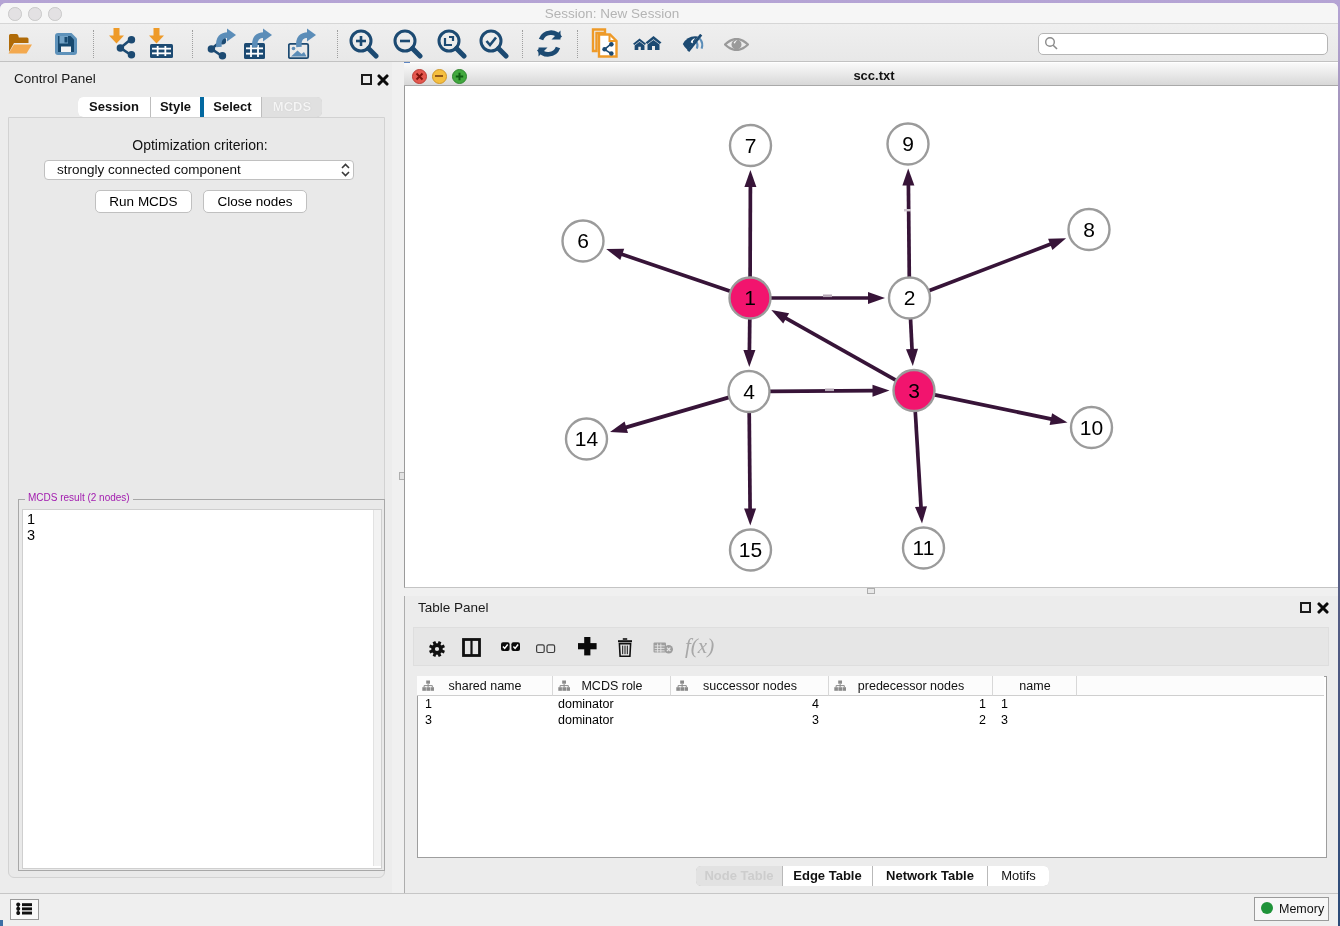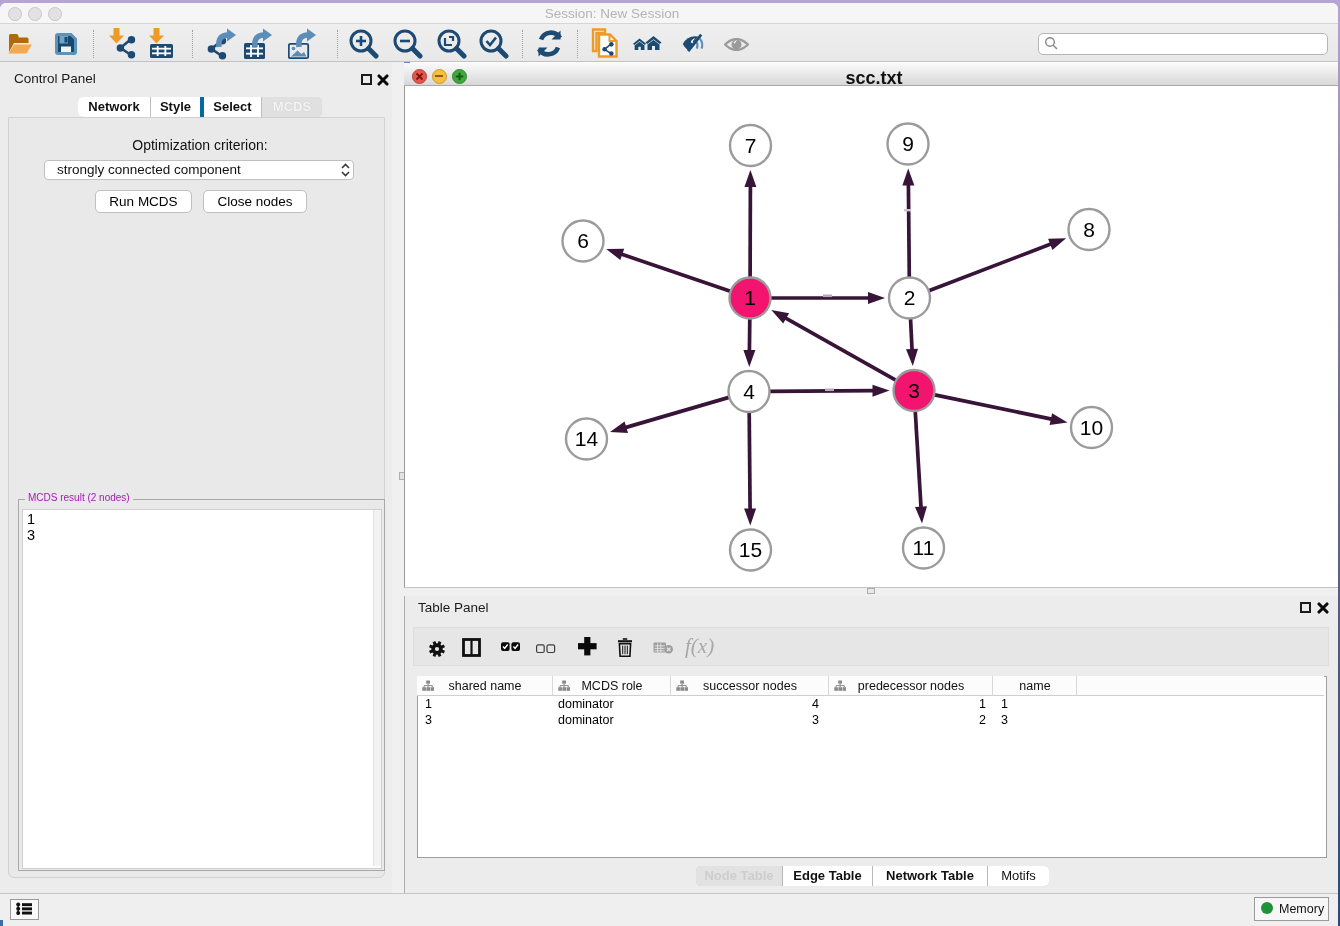--- a/index.html
+++ b/index.html
@@ -138,21 +138,21 @@
     <line x1="9.2" y1="9.2" x2="13" y2="13" stroke="#8a8a8a" stroke-width="1.6"></line>
   </svg>
 
 <div class="abs" style="left:0px;top:62px;width:392px;height:831px;background:#ececec"></div>
 <div class="abs" style="left:14px;top:71px;font-size:13.5px;color:#1a1a1a">Control Panel</div>
 <div class="abs" style="left:361px;top:74px;width:7px;height:7px;border:2px solid #1c1c1c"></div>
 <svg class="abs" style="left:377px;top:74px" width="12" height="12" viewBox="0 0 12 12">
     <path d="M2 2 L10 10 M10 2 L2 10" stroke="#0a0a0a" stroke-width="3.1" stroke-linecap="round"></path>
   </svg>
 <div style="position:absolute;left:78px;top:97px;width:244px;height:20px;border:1px solid #bdbdbd;border-radius:5px;box-sizing:border-box;background:#fff"></div>
-<div style="position:absolute;left:78px;top:97px;width:73px;height:20px;background:#fff;border-right:1px solid #bdbdbd;border-radius:5px 0 0 5px;box-sizing:border-box;text-align:center;line-height:19px;font-size:13px;font-weight:bold;color:#111">Network</div>
+<div style="position:absolute;left:78px;top:97px;width:73px;height:20px;background:#fff;border-right:1px solid #bdbdbd;border-radius:5px 0 0 5px;box-sizing:border-box;text-align:center;line-height:19px;font-size:13px;font-weight:bold;color:#111">Session</div>
 <div style="position:absolute;left:151px;top:97px;width:53px;height:20px;background:#fff;border-right:4px solid #0369a1;box-sizing:border-box;text-align:center;line-height:19px;font-size:13px;font-weight:bold;color:#111">Style</div>
 <div style="position:absolute;left:204px;top:97px;width:58px;height:20px;background:#fff;border-right:1px solid #bdbdbd;box-sizing:border-box;text-align:center;line-height:19px;font-size:13px;font-weight:bold;color:#111">Select</div>
 <div style="position:absolute;left:262px;top:97px;width:60px;height:20px;background:#e0e0e0;border-radius:0 5px 5px 0;text-shadow:0 0 1px #bbb;box-sizing:border-box;text-align:center;line-height:19px;font-size:13px;font-weight:bold;color:#f5f5f5">MCDS</div>
 <div class="abs" style="left:8px;top:117px;width:375px;height:759px;background:#e9e9e9;border:1px solid #d2d2d2;border-radius:0 0 6px 6px"></div>
 <div class="abs" style="left:0px;top:137px;width:400px;text-align:center;font-size:14px;color:#111">Optimization criterion:</div>
 <div class="abs" style="left:44px;top:160px;width:308px;height:18px;background:#fff;border:1px solid #c0c0c0;border-radius:4px"></div>
 <div class="abs" style="left:57px;top:162px;font-size:13.5px;color:#111">strongly connected component</div>
 <svg class="abs" style="left:340px;top:163px" width="11" height="14" viewBox="0 0 11 14">
     <path d="M2 5 L5.5 1.5 L9 5 M2 9 L5.5 12.5 L9 9" stroke="#3a3a3a" stroke-width="1.6" fill="none"></path>
   </svg>
@@ -166,21 +166,21 @@
 <div class="abs" style="left:27px;top:511px;font-size:14.5px">1</div>
 <div class="abs" style="left:27px;top:527px;font-size:14.5px">3</div>
 
 <div class="abs" style="left:392px;top:62px;width:12px;height:831px;background:#f0f0f0"></div>
 <div class="abs" style="left:398.5px;top:471.5px;width:4px;height:6px;background:#e3e3e3;border:1px solid #aeaeae"></div>
 
 <div class="abs" style="left:404px;top:62px;width:934px;height:526px;background:#fff;border-left:1px solid #9a9a9a;border-bottom:1px solid #c4c4c4;box-sizing:border-box"></div>
 <div class="abs" style="left:404px;top:62px;width:6px;height:2px;background:#5f87c4"></div>
 <div class="abs" style="left:404px;top:62px;width:2px;height:6px;background:#5f87c4"></div>
 <div class="abs" style="left:404px;top:63px;width:934px;height:23px;background:linear-gradient(#fafafa,#d8d8d8);border-bottom:1px solid #a9a9a9;box-sizing:border-box"></div>
-<div class="abs" style="left:407px;top:68px;width:934px;text-align:center;font-size:18px;font-weight:bold;color:#111">scc.txt</div>
+<div class="abs" style="left:407px;top:68px;width:934px;text-align:center;font-size:13px;font-weight:bold;color:#111">scc.txt</div>
 <div class="abs" style="left:412px;top:69px;width:13px;height:13px;border-radius:50%;background:#e4574e;border:1px solid #ba3f37"></div>
 <svg class="abs" style="left:414.5px;top:71.5px" width="9" height="9" viewBox="0 0 9 9">
     <path d="M1.5 1.5 L7.5 7.5 M7.5 1.5 L1.5 7.5" stroke="#7e120c" stroke-width="1.8"></path>
   </svg>
 <div class="abs" style="left:432px;top:69px;width:13px;height:13px;border-radius:50%;background:#f5bf40;border:1px solid #d0982a"></div>
 <div class="abs" style="left:434.5px;top:74.5px;width:8px;height:2.4px;background:#91591b"></div>
 <div class="abs" style="left:452px;top:69px;width:13px;height:13px;border-radius:50%;background:#41a83e;border:1px solid #2f8630"></div>
 <svg class="abs" style="left:454.5px;top:71.5px" width="9" height="9" viewBox="0 0 9 9">
     <path d="M4.5 0.8 V8.2 M0.8 4.5 H8.2" stroke="#0e5d12" stroke-width="2"></path>
   </svg>

